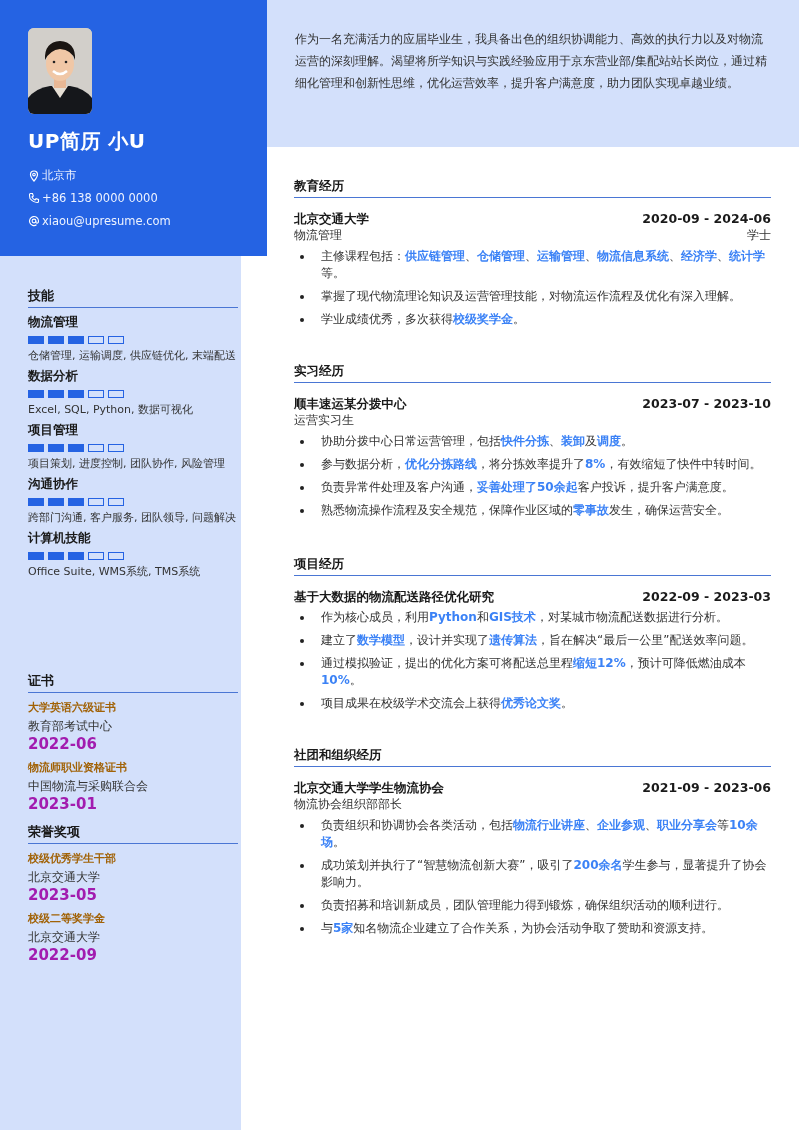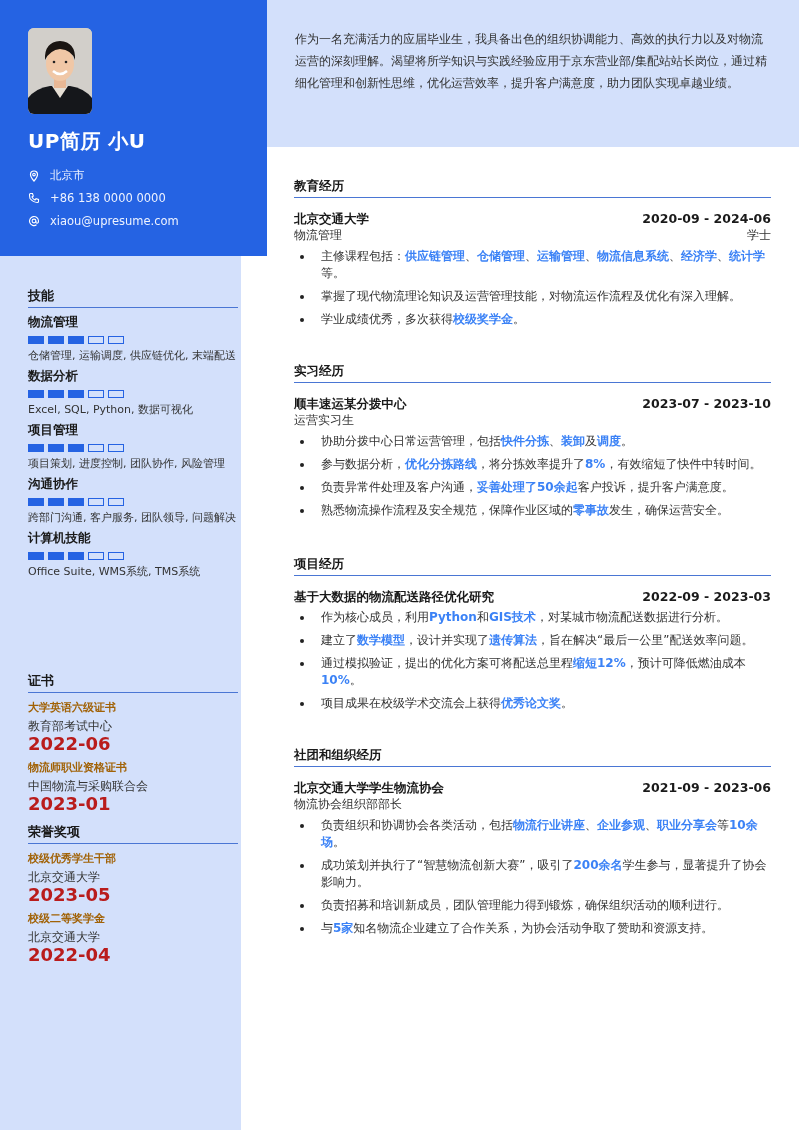--- a/index.html
+++ b/index.html
@@ -14,37 +14,37 @@
   .page { position: absolute; left: 0; top: 0; width: 799px; height: 1130px; }
 
   
   .sidebar { position: absolute; left: 0; top: 0; width: 241px; height: 1130px; background: #d3e0fb; }
   .profile { position: absolute; left: 0; top: 0; width: 267px; height: 256px; background: #2563e3; color: #fff; }
   .avatar {
     position: absolute; left: 28px; top: 28px; width: 64px; height: 86px;
     border-radius: 6px; overflow: hidden; background: #cfcdc8;
   }
   .name { position: absolute; left: 28px; top: 128px; font-size: 20px; font-weight: bold; color: #fff; letter-spacing: 0.5px; }
-  .contact { position: absolute; left: 28px; font-size: 11.5px; color: #eef3ff; display: flex; align-items: center; gap: 10px; }
+  .contact { position: absolute; left: 28px; font-size: 11.5px; color: #eef3ff; display: flex; align-items: center; gap: 2px; }
   .contact svg { width: 12px; height: 12px; flex: none; }
 
   .side-section { position: absolute; left: 28px; width: 210px; }
   .side-title {
     font-size: 13px; font-weight: bold; color: #1a1a1a;
     border-bottom: 1.5px solid #4a76d4; padding-bottom: 2px; margin-bottom: 6px;
   }
   .skill-name { font-size: 12.5px; font-weight: bold; color: #1a1a1a; margin-top: 4px; }
   .skill-bar { display: flex; gap: 4px; margin: 5px 0 4px 0; }
   .skill-bar span { width: 16px; height: 8px; border: 1px solid #2563e3; }
   .skill-bar span.on { background: #2563e3; }
   .skill-desc { font-size: 11px; color: #333; line-height: 16px; margin-bottom: 4px; }
 
   .cert-name { font-size: 11px; font-weight: bold; color: #a16207; line-height: 18px; }
   .cert-org { font-size: 12px; color: #333; line-height: 18px; }
-  .cert-date { font-size: 18px; font-weight: bold; color: #b91c1c; line-height: 18px; margin-bottom: 6px; }
+  .cert-date { font-size: 15px; font-weight: bold; color: #a21caf; line-height: 18px; margin-bottom: 6px; }
 
   
   .summary { position: absolute; left: 267px; top: 0; width: 532px; height: 147px; background: #d3e0fb; }
   .summary p { position: absolute; left: 28px; top: 28px; width: 478px; font-size: 12px; line-height: 22px; color: #333; }
 
   .main { position: absolute; left: 294px; width: 477px; }
   .sec-title {
     font-size: 12.5px; font-weight: bold; color: #1a1a1a;
     border-bottom: 1.5px solid #4a76d4; padding-bottom: 2px; margin-bottom: 12px;
   }
@@ -177,21 +177,21 @@
     <div class="side-section" style="top:823px">
       <div class="side-title">荣誉奖项</div>
       <div>
         <div class="cert-name">校级优秀学生干部</div>
         <div class="cert-org">北京交通大学</div>
         <div class="cert-date">2023-05</div>
       </div>
       <div>
         <div class="cert-name">校级二等奖学金</div>
         <div class="cert-org">北京交通大学</div>
-        <div class="cert-date">2022-04</div>
+        <div class="cert-date">2022-09</div>
       </div>
     </div>
   </div>
 
   <div class="summary">
     <p>作为一名充满活力的应届毕业生，我具备出色的组织协调能力、高效的执行力以及对物流运营的深刻理解。渴望将所学知识与实践经验应用于京东营业部/集配站站长岗位，通过精细化管理和创新性思维，优化运营效率，提升客户满意度，助力团队实现卓越业绩。</p>
   </div>
 
   <div class="main" style="top:178px">
     <div class="sec-title">教育经历</div>

